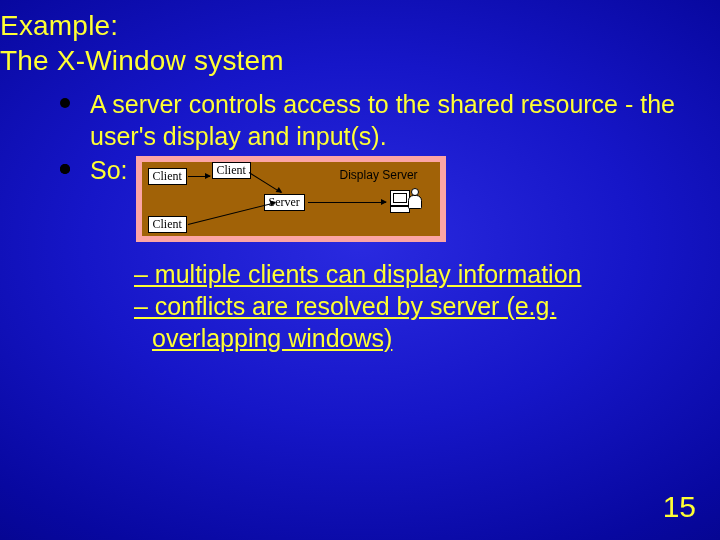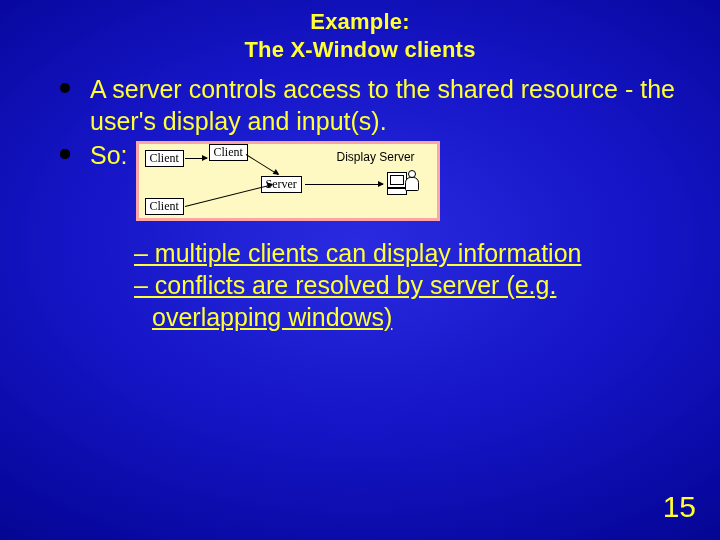--- a/index.html
+++ b/index.html
@@ -7,25 +7,24 @@
     width: 720px;
     height: 540px;
     background: radial-gradient(ellipse 110% 95% at 50% 45%, #2a2ae0 0%, #1616c8 35%, #0808a0 65%, #00006a 100%);
     font-family: Arial, Helvetica, sans-serif;
     color: #ffff33;
     overflow: hidden;
     position: relative;
   }
   .slide { position: relative; width: 100%; height: 100%; }
   .title {
-    text-align: center;
-    font-size: 22px;
+    font-size: 28px;
     line-height: 1.25;
     padding-top: 8px;
-    font-weight: bold;
+    font-weight: normal;
     letter-spacing: 0.2px;
   }
   .content {
     padding: 10px 40px 0 50px;
   }
   ul.main { list-style: none; padding: 0; margin: 0; }
   ul.main > li {
     position: relative;
     padding-left: 40px;
     font-size: 25px;
@@ -37,22 +36,22 @@
     left: 10px;
     top: 10px;
     width: 10px;
     height: 10px;
     background: #000;
     border-radius: 50%;
   }
   .so-line { display: flex; align-items: flex-start; }
   .diagram {
     display: inline-block;
-    background: #fef9c3;
-    border: 3px solid #fca5a5;
+    background: #a16207;
+    border: 6px solid #fca5a5;
     margin-left: 8px;
     margin-top: 2px;
     width: 298px;
     height: 74px;
     position: relative;
   }
   .dg-box {
     position: absolute;
     background: #fff;
     border: 1px solid #000;
@@ -122,21 +121,21 @@
     font-size: 30px;
   }
 </style>
 </head>
 <body>
 
 <div class="slide">
 
   <div class="title">
     <span>Example:</span><br>
-    <span>The X-Window clients</span>
+    <span>The X-Window system</span>
   </div>
 
   <div class="content">
     <ul class="main">
       <li>
         <span class="bullet-dot"></span>
         <span>A server controls access to the shared resource - the user's display and input(s).</span>
       </li>
       <li>
         <span class="bullet-dot"></span>

